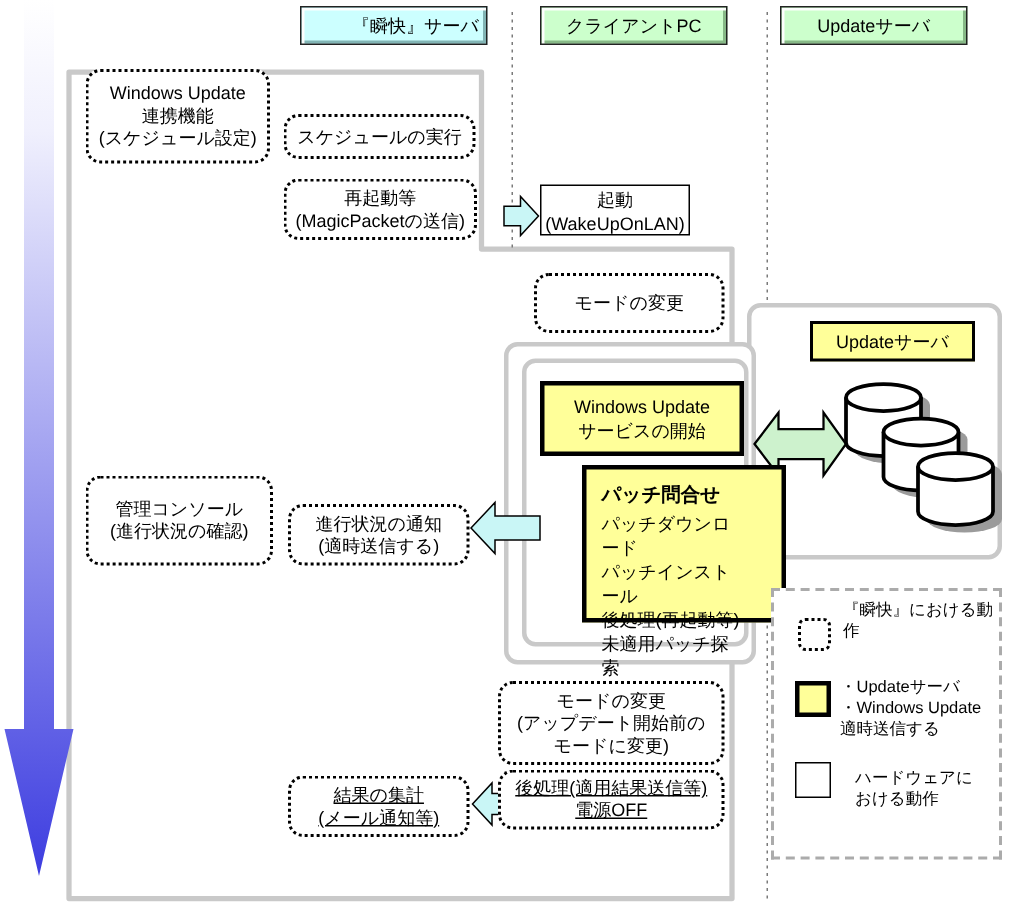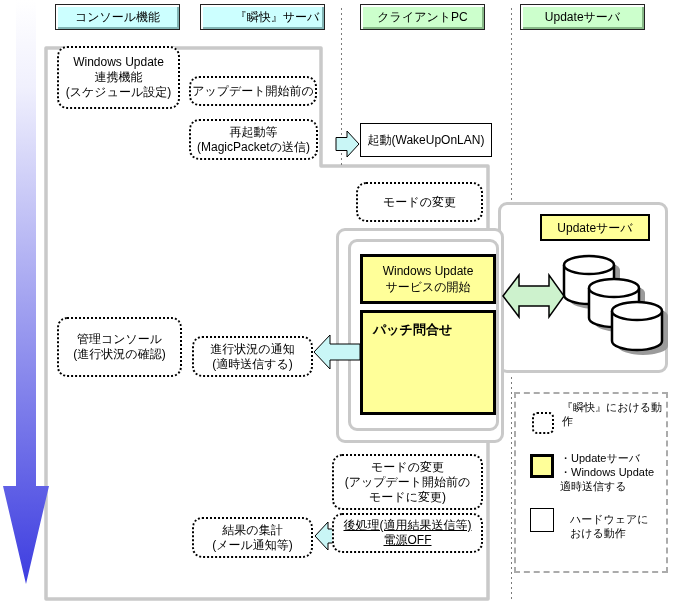--- a/index.html
+++ b/index.html
@@ -26,21 +26,21 @@
   
   .dot{position:absolute;background:#fff;border:2px dotted #000;border-radius:10px;
        display:flex;flex-direction:column;align-items:center;justify-content:center;
        font-size:12px;line-height:15px;text-align:center;white-space:pre-line;}
   .solid{position:absolute;background:#fff;border:1px solid #000;
        display:flex;align-items:center;justify-content:center;font-size:12px;text-align:center;}
   .yellow{position:absolute;background:var(--yellow-box,#ffff99);border:3px solid #000;
        display:flex;flex-direction:column;align-items:center;justify-content:center;
        font-size:12px;line-height:16px;text-align:center;white-space:pre-line;}
   .yellow.thin{border-width:2px;}
-  .patchbox{align-items:flex-start;justify-content:flex-start;padding:9px 24px 4px 10px;text-align:left;}
+  .patchbox{align-items:flex-start;justify-content:flex-start;padding:9px 24px 4px 10px;text-align:left;margin-left:28px;}
   .patch-title{font-weight:bold;font-size:13px;margin-bottom:3px;}
 
   
   .legend{position:absolute;left:514px;top:392px;width:154px;height:181px;
           border:2px dashed #ababab;background:#fff;}
   .lg-sq{position:absolute;background:#fff;}
   .lg-sq.dotted{left:16px;top:18px;width:22px;height:22px;border:2px dotted #000;border-radius:5px;}
   .lg-sq.yellowsq{left:14px;top:60px;width:24px;height:24px;background:var(--yellow-box,#ffff99);border:3px solid #000;}
   .lg-sq.plain{left:14px;top:114px;width:24px;height:24px;border:1.5px solid #000;}
   .lg-lbl{position:absolute;font-size:11px;line-height:14px;white-space:pre-line;}
@@ -58,23 +58,20 @@
         <stop offset="1" style="stop-color:var(--blue-arrow-end,#3d3de0)"></stop>
       </linearGradient>
     </defs>
     <path d="M46,48 H321 V166 H488 V599 H46 Z" fill="#ffffff" stroke="#c9c9c9" stroke-width="3.5" stroke-linejoin="round"></path>
     <line x1="341.5" y1="8" x2="341.5" y2="165" stroke="#7a7a7a" stroke-width="1" stroke-dasharray="2 3"></line>
     <line x1="511.5" y1="8" x2="511.5" y2="200" stroke="#7a7a7a" stroke-width="1" stroke-dasharray="2 3"></line>
     <line x1="511.5" y1="377" x2="511.5" y2="600" stroke="#7a7a7a" stroke-width="1" stroke-dasharray="2 3"></line>
     <polygon points="16,0 36,0 36,486 49,486 26,584 3,486 16,486" fill="url(#bluegrad)"></polygon>
   </svg>
 
-  <div class="hdr cyan" style="left:55px;top:4px;">
-    <span>コンソール機能</span>
-  </div>
   <div class="hdr cyan" style="left:200px;top:4px;padding-left:29px;">
     <span>『瞬快』サーバ</span>
   </div>
   <div class="hdr green" style="left:360px;top:4px;">
     <span>クライアントPC</span>
   </div>
   <div class="hdr green" style="left:520px;top:4px;">
     <span>Updateサーバ</span>
   </div>
 
@@ -113,41 +110,45 @@
       <g transform="translate(612,302)">
         <path d="M0,9 V39 A25,9 0 0 0 50,39 V9" fill="#fff" stroke="#000" stroke-width="2.5"></path>
         <ellipse cx="25" cy="9" rx="25" ry="9" fill="#fff" stroke="#000" stroke-width="2.5"></ellipse>
       </g>
     </g>
   </svg>
 
   <div class="dot" style="left:57px;top:46px;width:123px;height:63px;">Windows Update
 連携機能
 (スケジュール設定)</div>
-  <div class="dot" style="left:189px;top:76px;width:128px;height:30px;">アップデート開始前の</div>
+  <div class="dot" style="left:189px;top:76px;width:128px;height:30px;">スケジュールの実行</div>
   <div class="dot" style="left:189px;top:119px;width:129px;height:41px;">再起動等
 (MagicPacketの送信)</div>
-  <div class="solid" style="left:360px;top:123px;width:132px;height:34px;">起動(WakeUpOnLAN)</div>
+  <div class="solid" style="left:360px;top:123px;width:100px;height:34px;">起動(WakeUpOnLAN)</div>
   <div class="dot" style="left:356px;top:182px;width:127px;height:40px;">モードの変更</div>
   <div class="yellow thin" style="left:540px;top:214px;width:110px;height:27px;">Updateサーバ</div>
   <div class="yellow" style="left:360px;top:254px;width:136px;height:50px;">Windows Update
 サービスの開始</div>
   <div class="yellow patchbox" style="left:360px;top:310px;width:136px;height:105px;">
     <div class="patch-title">パッチ問合せ</div>
+    <div style="white-space:pre-line;">パッチダウンロード
+パッチインストール
+後処理(再起動等)
+未適用パッチ探索</div>
   </div>
   <div class="dot" style="left:57px;top:317px;width:125px;height:60px;">管理コンソール
 (進行状況の確認)</div>
   <div class="dot" style="left:192px;top:336px;width:121px;height:41px;">進行状況の通知
 (適時送信する)</div>
   <div class="dot" style="left:332px;top:454px;width:151px;height:56px;">モードの変更
 (アップデート開始前の
 モードに変更)</div>
   <div class="dot" style="left:332px;top:513px;width:151px;height:40px;text-decoration:underline;">後処理(適用結果送信等)
 電源OFF</div>
-  <div class="dot" style="left:192px;top:517px;width:121px;height:41px;">結果の集計
+  <div class="dot" style="left:192px;top:517px;width:121px;height:41px;text-decoration:underline;">結果の集計
 (メール通知等)</div>
 
   <div class="legend">
     <div class="lg-sq dotted"></div>
     <div class="lg-lbl" style="left:46px;top:6px;width:104px;">『瞬快』における動作</div>
     <div class="lg-sq yellowsq"></div>
     <div class="lg-lbl" style="left:44px;top:57px;width:108px;">・Updateサーバ
 ・Windows Update
 適時送信する</div>
     <div class="lg-sq plain"></div>

